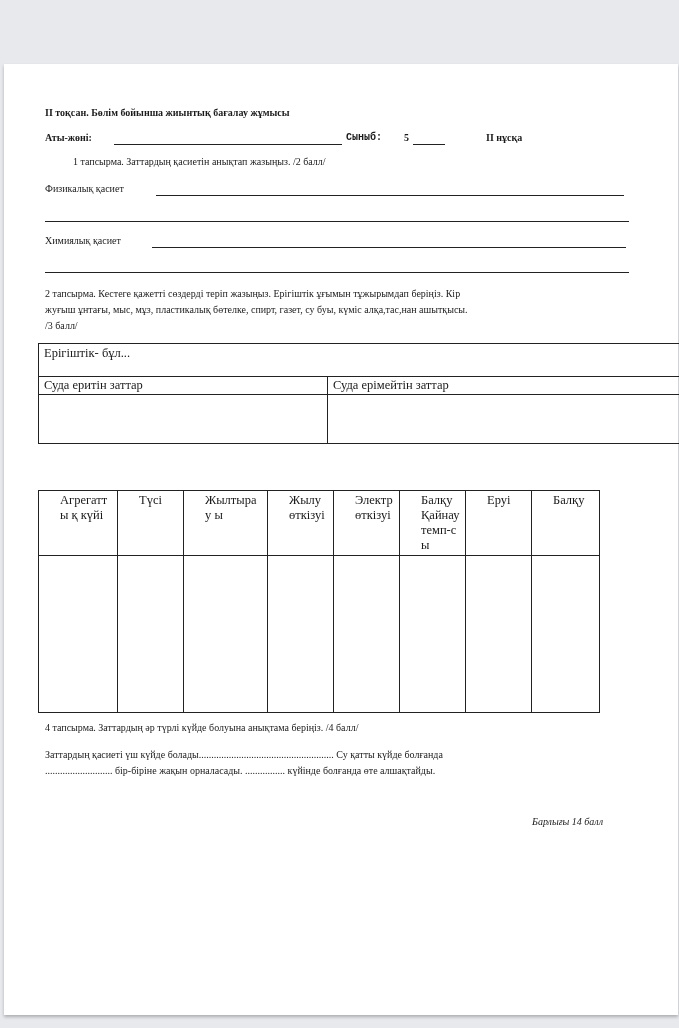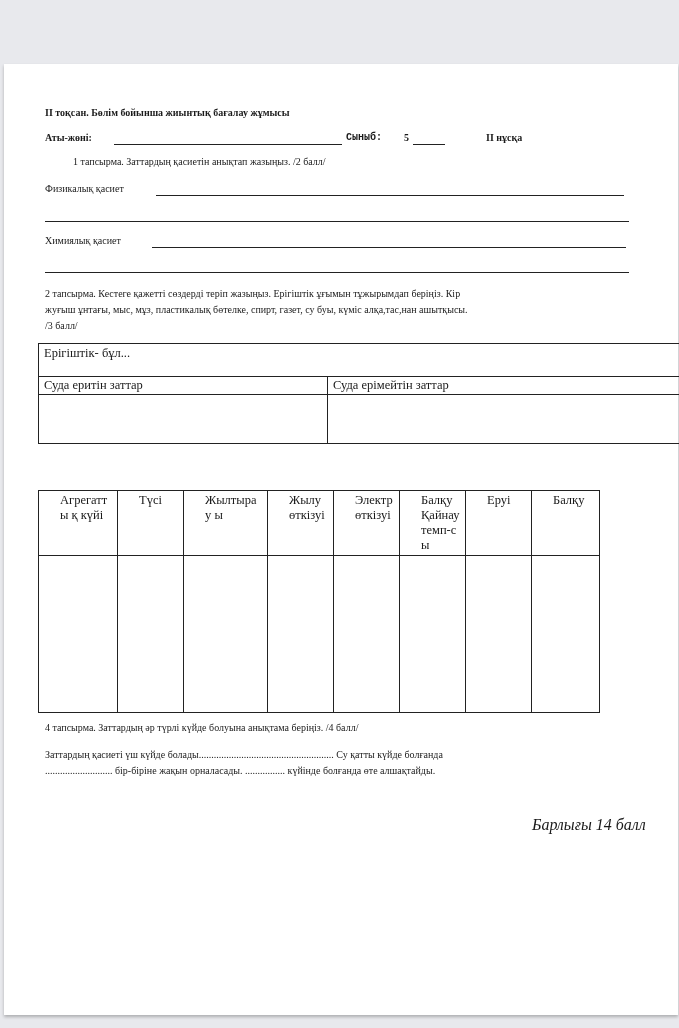--- a/index.html
+++ b/index.html
@@ -28,21 +28,21 @@
 
   #t2 { left: 34px; top: 279px; width: 644px; }
   #t2 .head-row td { height: 28px; }
   #t2 .col-head-row td { height: 12px; padding-top: 1px; padding-bottom: 1px; }
   #t2 .body-row td { height: 44px; }
 
   #t3 { left: 34px; top: 426px; width: 561px; table-layout: fixed; }
   #t3 .hdr td { height: 42px; white-space: normal; word-break: break-all; padding-left: 21px; }
   #t3 .body td { height: 152px; }
 
-  .total { font-style: italic; font-size: 16px; }
+  .total { font-style: italic; font-size: 10px; }
 </style>
 </head>
 <body>
 
 <div class="page">
 
   <div class="abs txt bold" style="left:41px; top:41px;">ІІ тоқсан. Бөлім бойынша жиынтық бағалау жұмысы</div>
 
   <div class="abs txt bold" style="left:41px; top:66px;">Аты-жөні:</div>
   <div class="line" style="left:110px; top:80px; width:228px;"></div>

